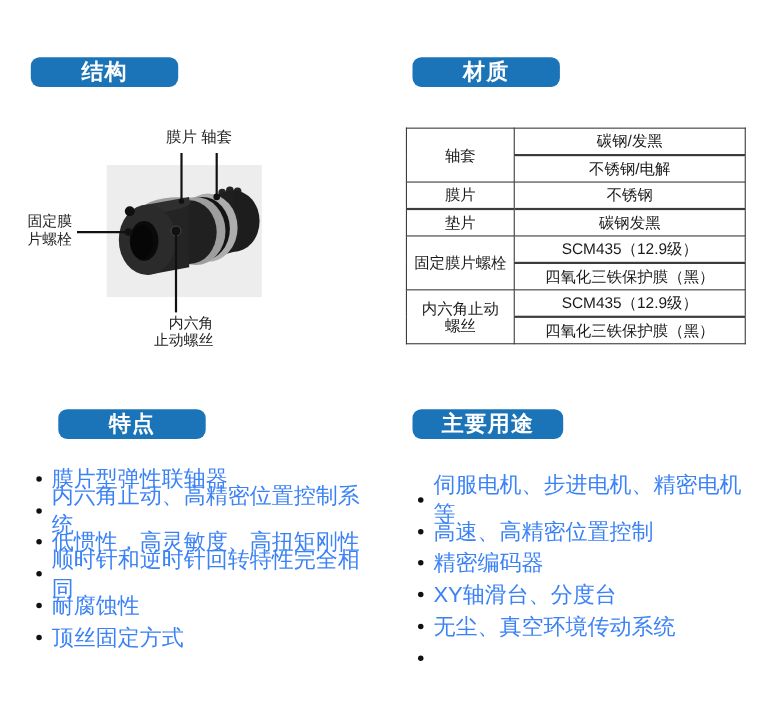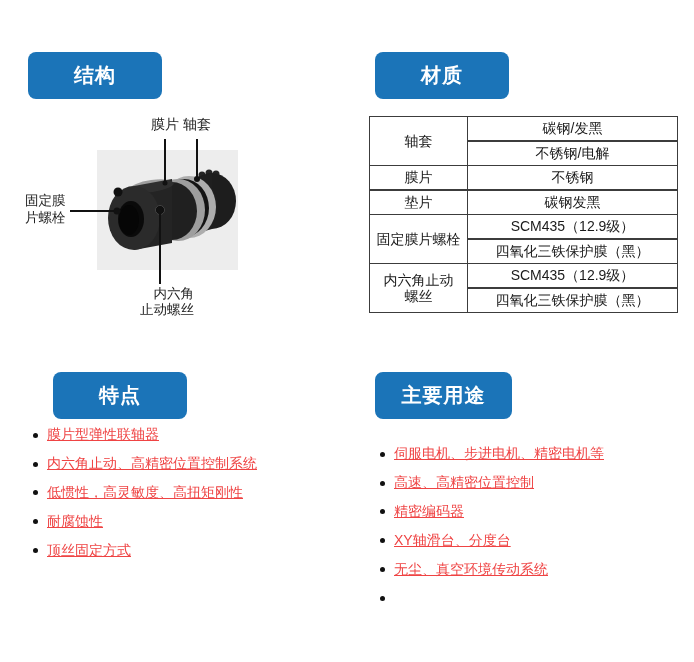--- a/index.html
+++ b/index.html
@@ -2,21 +2,21 @@
 <html><head>
 <meta charset="utf-8">
 <style>
   html,body { margin:0; padding:0; background:#ffffff; }
   .page {
     position:relative; width:694px; height:662px; background:#ffffff;
     font-family:"Liberation Sans","DejaVu Sans",sans-serif; color:#262626;
     overflow:hidden;
   }
   .hdr-btn {
-    position:absolute; width:134px; height:47px; background:#1b74b8;
+    position:absolute; width:134px; height:27px; background:#1b74b8;
     border-radius:8px; color:#fff; font-size:20px; font-weight:bold;
     display:flex; align-items:center; justify-content:center; letter-spacing:1px;
   }
   #btn-structure { left:28px; top:52px; }
   #btn-material  { left:375px; top:52px; }
   #btn-features  { left:28px; top:372px;margin-left:25px; }
   #btn-apps      { left:375px; top:372px; width:137px; }
 
   
   .coupling-svg { position:absolute; left:60px; top:136px; width:195px; height:154px; }
@@ -32,21 +32,21 @@
     border-collapse:collapse; table-layout:fixed; font-size:14px; color:#1a1a1a;
   }
   .tbl td {
     border:1px solid #3c3c3c; text-align:center; vertical-align:middle;
     height:23px; padding:0 2px; line-height:1.15;
   }
   .tbl td.bb2 { border-bottom-width:2px; }
   .tbl .lbl { white-space:pre-line; }
 
   
-  .blist { position:absolute; list-style:none; margin:0; padding:0; font-size:14px; color:#ef4444;text-decoration:underline; }
+  .blist { position:absolute; list-style:none; margin:0; padding:0; font-size:20px; color:#3b82f6; }
   .blist li { height:28.8px; display:flex; align-items:center; }
   .dot { width:5px; height:5px; border-radius:50%; background:#111; margin-right:9px; flex:none; }
   #list-features { left:33px;  top:421px; width:310px; }
   #list-apps     { left:380px; top:440px; width:300px; }
 </style>
 </head>
 <body>
 
 <div class="page">
 
@@ -154,20 +154,24 @@
     <li>
         <span class="dot"></span>
         <span>内六角止动、高精密位置控制系统</span>
       </li>
     <li>
         <span class="dot"></span>
         <span>低惯性，高灵敏度、高扭矩刚性</span>
       </li>
     <li>
         <span class="dot"></span>
+        <span>顺时针和逆时针回转特性完全相同</span>
+      </li>
+    <li>
+        <span class="dot"></span>
         <span>耐腐蚀性</span>
       </li>
     <li>
         <span class="dot"></span>
         <span>顶丝固定方式</span>
       </li>
   </ul>
 
   <ul class="blist" id="list-apps">
     <li>

